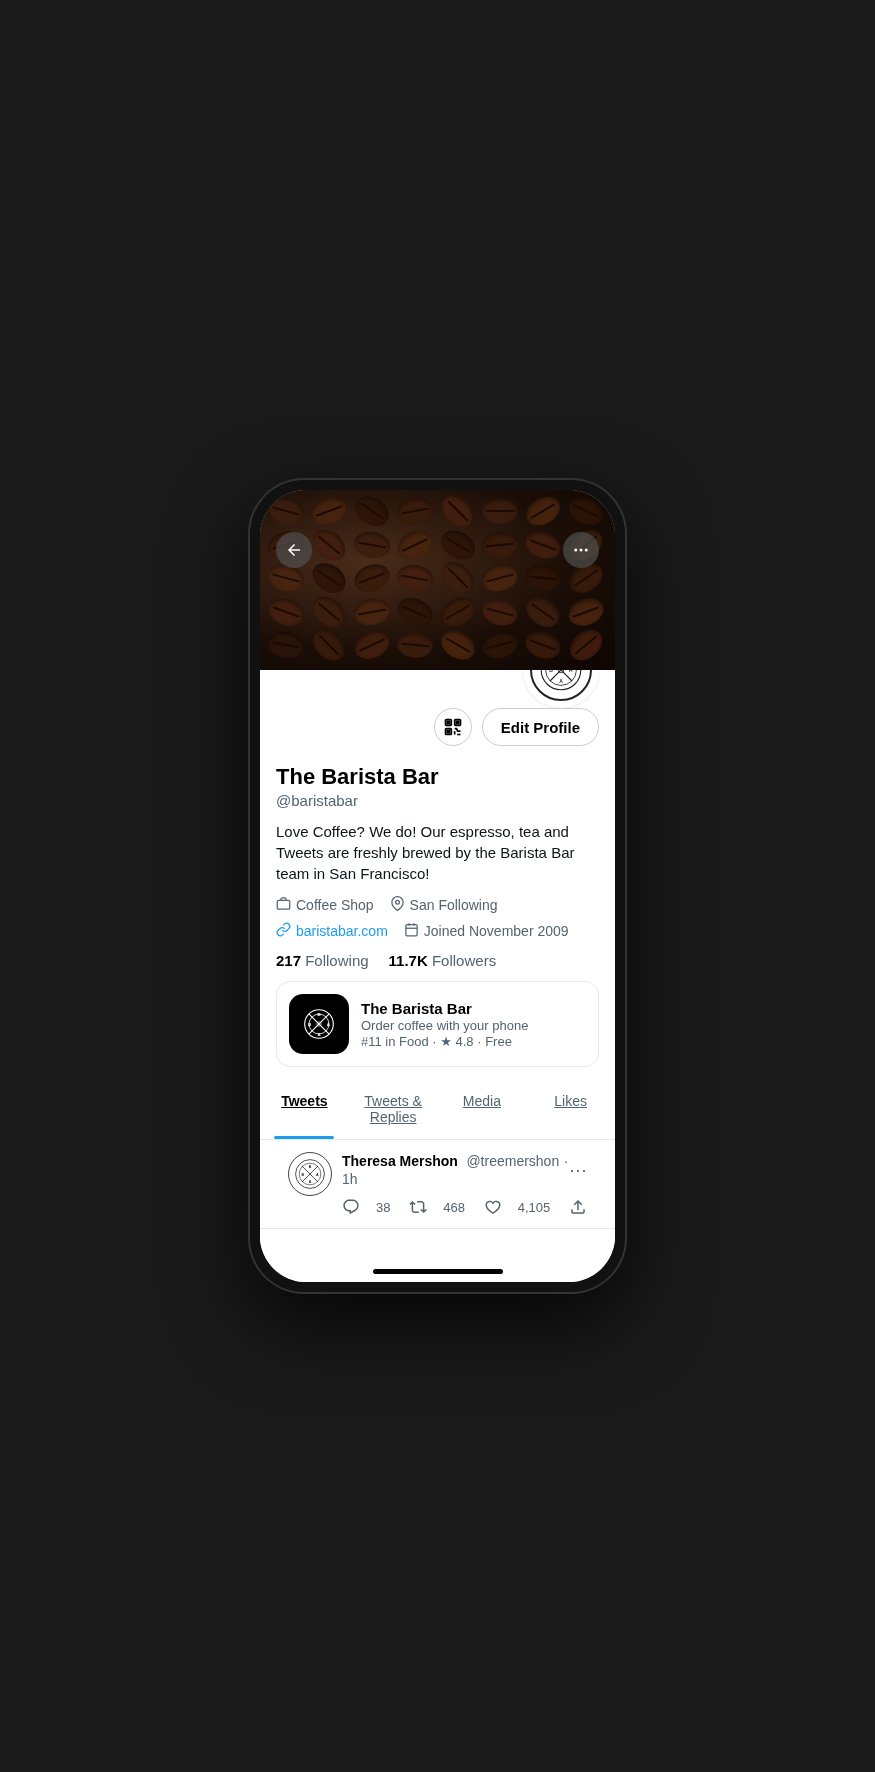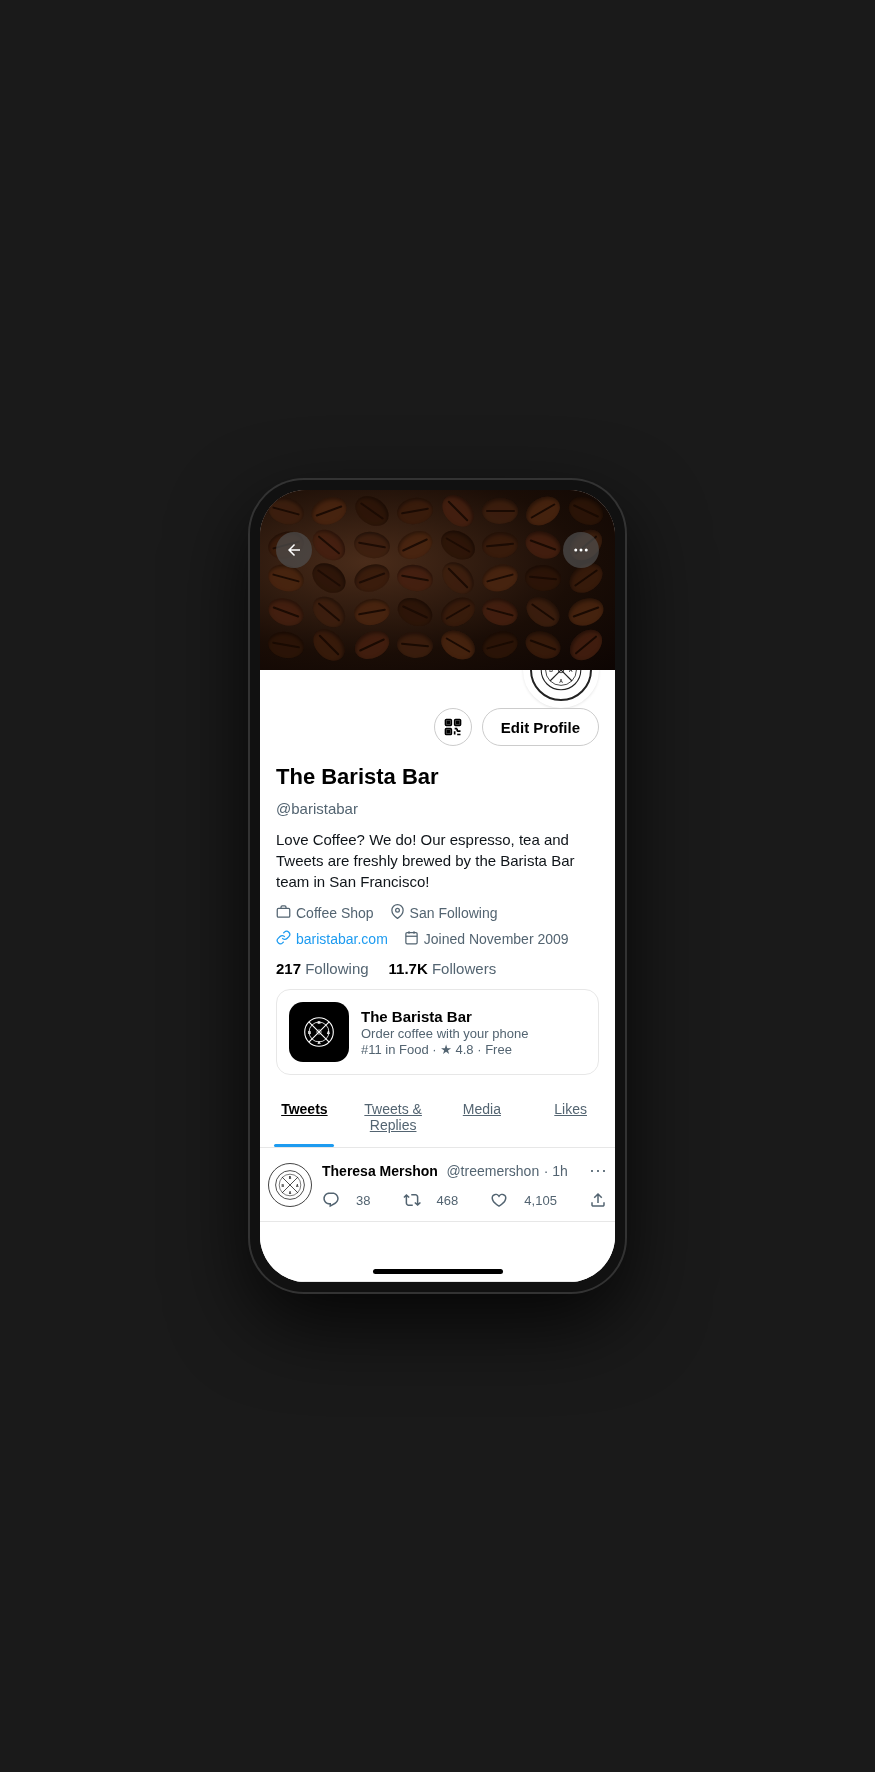--- a/index.html
+++ b/index.html
@@ -202,21 +202,21 @@
     }
     .display-name {
       font-size: 22px;
       font-weight: 800;
       color: #000;
       line-height: 1.2;
     }
     .username {
       font-size: 15px;
       color: #536471;
-      margin-top: 10px;
+      margin-top: 2px;
       margin-bottom: 12px;
     }
     .bio {
       font-size: 15px;
       color: #0f1419;
       line-height: 1.4;
       margin-bottom: 12px;
     }
     .meta-row {
       display: flex;
@@ -319,25 +319,24 @@
       bottom: 0;
       left: 50%;
       transform: translateX(-50%);
       width: 60px;
       height: 3px;
       background: #1d9bf0;
       border-radius: 2px;
     }
     
     .tweet {
-      padding: 12px 8px;
+      padding: 12px 28px;
       border-bottom: 1px solid #e7e7e7;
       display: flex;
       gap: 10px;
-      align-items: center;
     }
     .tweet-avatar {
       width: 44px;
       height: 44px;
       border-radius: 50%;
       border: 1.5px solid #444;
       display: flex;
       align-items: center;
       justify-content: center;
       flex-shrink: 0;

